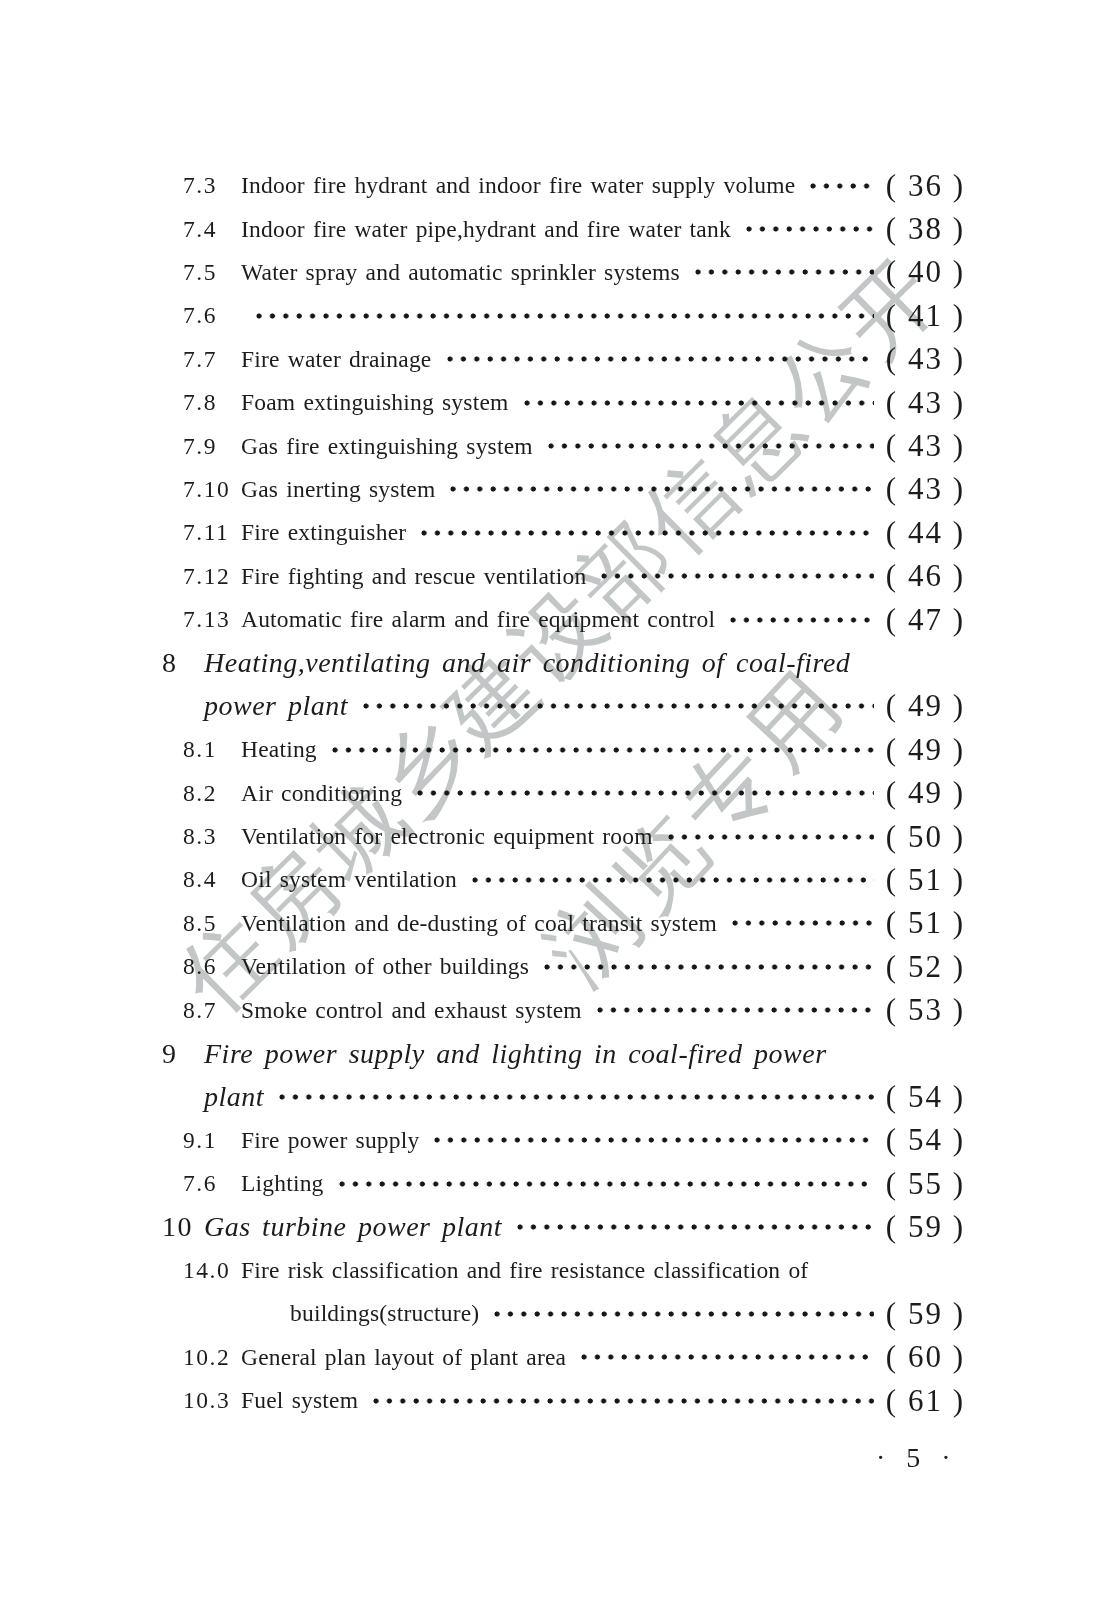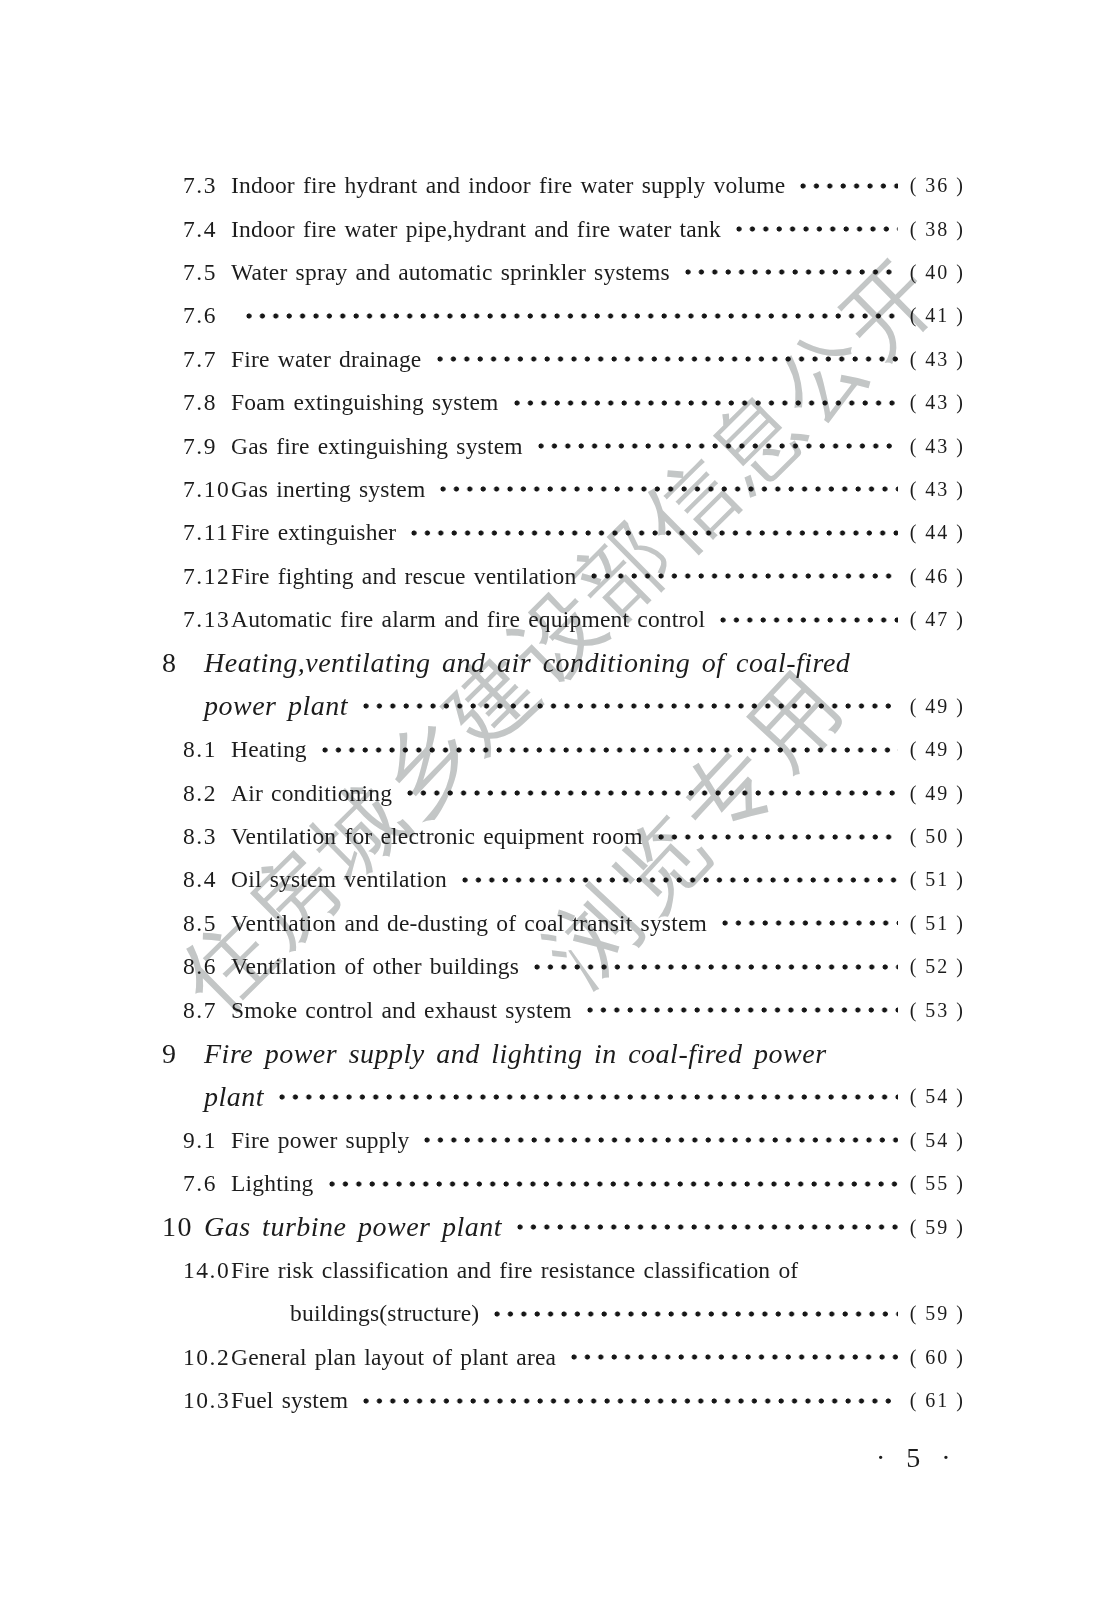--- a/index.html
+++ b/index.html
@@ -57,21 +57,21 @@
   .row.sub       { padding-left: 183px; font-size: 23.5px; }
   .row.chapter   { padding-left: 162px; font-size: 28px; }
   .row.cont-chapter { padding-left: 204px; font-size: 28px; }
   .row.cont-sub  { padding-left: 258px; font-size: 23.5px; margin-left: 32px; }
 
   .num {
     flex: 0 0 auto;
     white-space: nowrap;
     letter-spacing: 1.5px;
   }
-  .sub .num     { min-width: 48px; margin-right: 0; }
+  .sub .num     { min-width: 48px; margin-right: 10px; }
   .chapter .num { min-width: 36px; margin-right: 6px; }
 
   .title {
     flex: 0 0 auto;
     white-space: nowrap;
     letter-spacing: 0.2px;
     word-spacing: 2px;
   }
   .chapter .title, .cont-chapter .title { word-spacing: 4px; letter-spacing: 0.5px; font-style: italic; }
 
@@ -82,21 +82,21 @@
     margin: 0 12px 0 14px;
     align-self: center;
     background-image: radial-gradient(circle at 4px 4px, #161616 2.2px, rgba(0,0,0,0) 2.9px);
     background-size: 13.4px 8px;
     background-repeat: repeat-x;
     background-position: left center;
   }
 
   .pageref {
     flex: 0 0 auto;
-    font-size: 20px;
+    font-size: 31px;
     letter-spacing: 2px;
     white-space: nowrap;
   }
 
   
   .folio {
     position: absolute;
     z-index: 1;
     top: 1442px;
     left: 876px;

